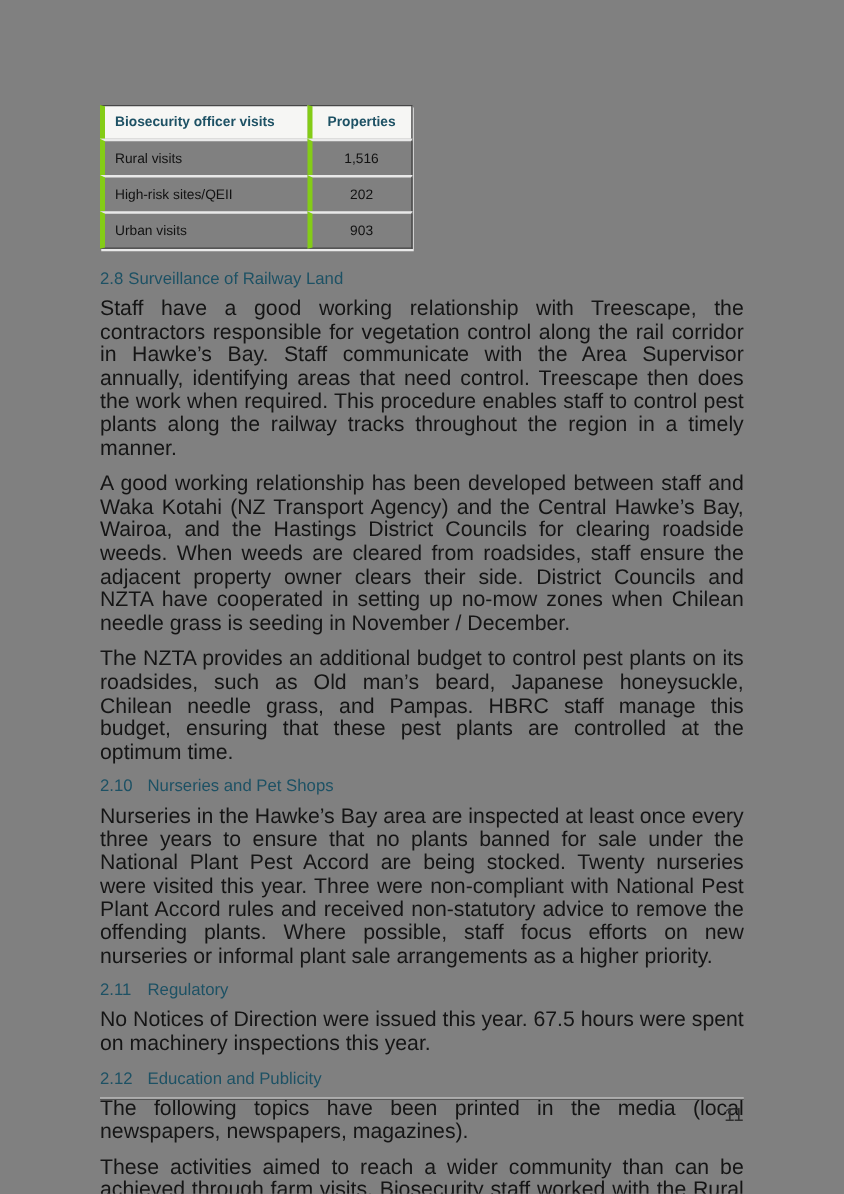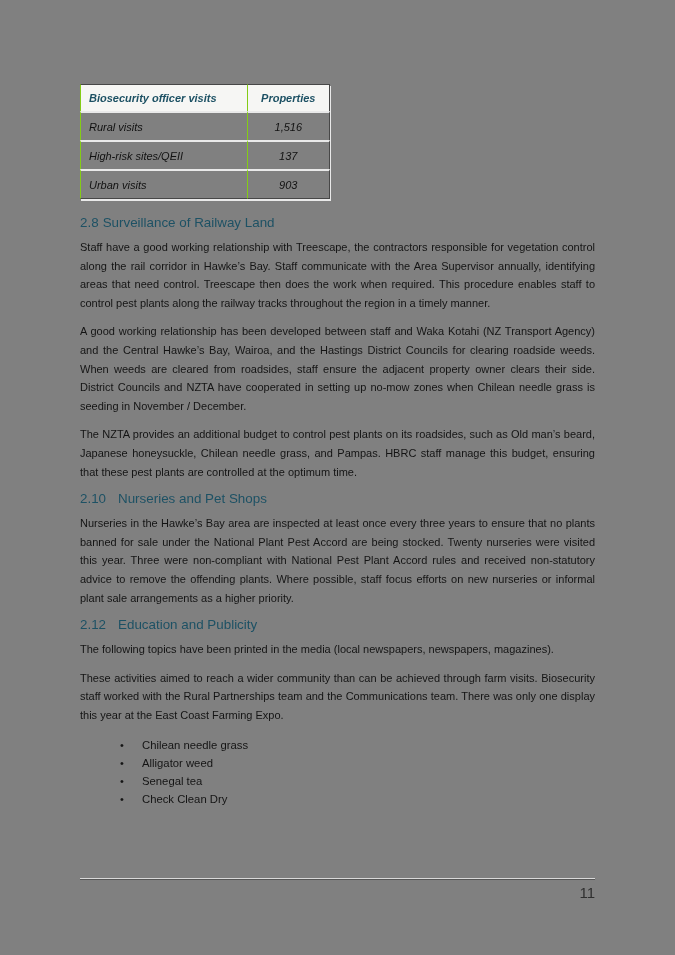--- a/index.html
+++ b/index.html
@@ -19,24 +19,23 @@
   
   .btable {
     border-collapse: separate;
     border-spacing: 0;
     width: 250px;
     margin: 0 0 16px 0;
     font-size: 11px;
     box-shadow: 1px 2px 0 #e9e9e9;
   }
   .btable th, .btable td {
-    border-left: 1px solid #84cc16;
+    border-left: 4px solid #84cc16;
     padding: 6px 8px;
     vertical-align: middle;
-    font-style: italic;
   }
   .btable th:last-child, .btable td:last-child {
     border-right: 1px solid #474747;
   }
   .btable thead th {
     background: #f6f6f4;
     color: #1d5164;
     font-weight: bold;
     text-align: left;
     border-top: 1px solid #474747;
@@ -53,21 +52,21 @@
   h2 {
     font-size: 13.4px;
     color: #1d5164;
     margin: 5px 0 7px 0;
     font-weight: normal;
     line-height: 16px;
   }
   .sec-num { display: inline-block; margin-right: 4px; }
   .sec-num.wide { min-width: 38px; margin-right: 0; }
   p.body {
-    font-size: 11px;
+    font-size: 17px;
     line-height: 18.6px;
     text-align: justify;
     margin: 0 0 10px 0;
   }
   ul.topics {
     list-style: none;
     margin: 12px 0 0 40px;
     padding: 0;
     font-size: 11.3px;
   }
@@ -116,21 +115,21 @@
         <th class="center">Properties</th>
       </tr>
     </thead>
     <tbody>
       <tr>
         <td>Rural visits</td>
         <td class="center">1,516</td>
       </tr>
       <tr>
         <td>High-risk sites/QEII</td>
-        <td class="center">137</td>
+        <td class="center">202</td>
       </tr>
       <tr>
         <td>Urban visits</td>
         <td class="center">903</td>
       </tr>
     </tbody>
   </table>
 
   <section>
     <h2><span class="sec-num">2.8</span><span>Surveillance of Railway Land</span></h2>
@@ -141,20 +140,22 @@
     <p class="body">A good working relationship has been developed between staff and Waka Kotahi (NZ Transport Agency) and the Central Hawke’s Bay, Wairoa, and the Hastings District Councils for clearing roadside weeds. When weeds are cleared from roadsides, staff ensure the adjacent property owner clears their side. District Councils and NZTA have cooperated in setting up no-mow zones when Chilean needle grass is seeding in November / December.</p>
     <p class="body">The NZTA provides an additional budget to control pest plants on its roadsides, such as Old man’s beard, Japanese honeysuckle, Chilean needle grass, and Pampas. HBRC staff manage this budget, ensuring that these pest plants are controlled at the optimum time.</p>
   </section>
 
   <section>
     <h2><span class="sec-num wide">2.10</span><span>Nurseries and Pet Shops</span></h2>
     <p class="body">Nurseries in the Hawke’s Bay area are inspected at least once every three years to ensure that no plants banned for sale under the National Plant Pest Accord are being stocked. Twenty nurseries were visited this year. Three were non-compliant with National Pest Plant Accord rules and received non-statutory advice to remove the offending plants. Where possible, staff focus efforts on new nurseries or informal plant sale arrangements as a higher priority.</p>
   </section>
 
   <section>
+    <h2><span class="sec-num wide">2.11</span><span>Regulatory</span></h2>
+    <p class="body">No Notices of Direction were issued this year. 67.5 hours were spent on machinery inspections this year.</p>
   </section>
 
   <section>
     <h2><span class="sec-num wide">2.12</span><span>Education and Publicity</span></h2>
     <p class="body">The following topics have been printed in the media (local newspapers, newspapers, magazines).</p>
     <p class="body">These activities aimed to reach a wider community than can be achieved through farm visits. Biosecurity staff worked with the Rural Partnerships team and the Communications team. There was only one display this year at the East Coast Farming Expo.</p>
     <ul class="topics">
       <li><span class="dot">•</span><span>Chilean needle grass</span></li>
       <li><span class="dot">•</span><span>Alligator weed</span></li>
       <li><span class="dot">•</span><span>Senegal tea</span></li>

